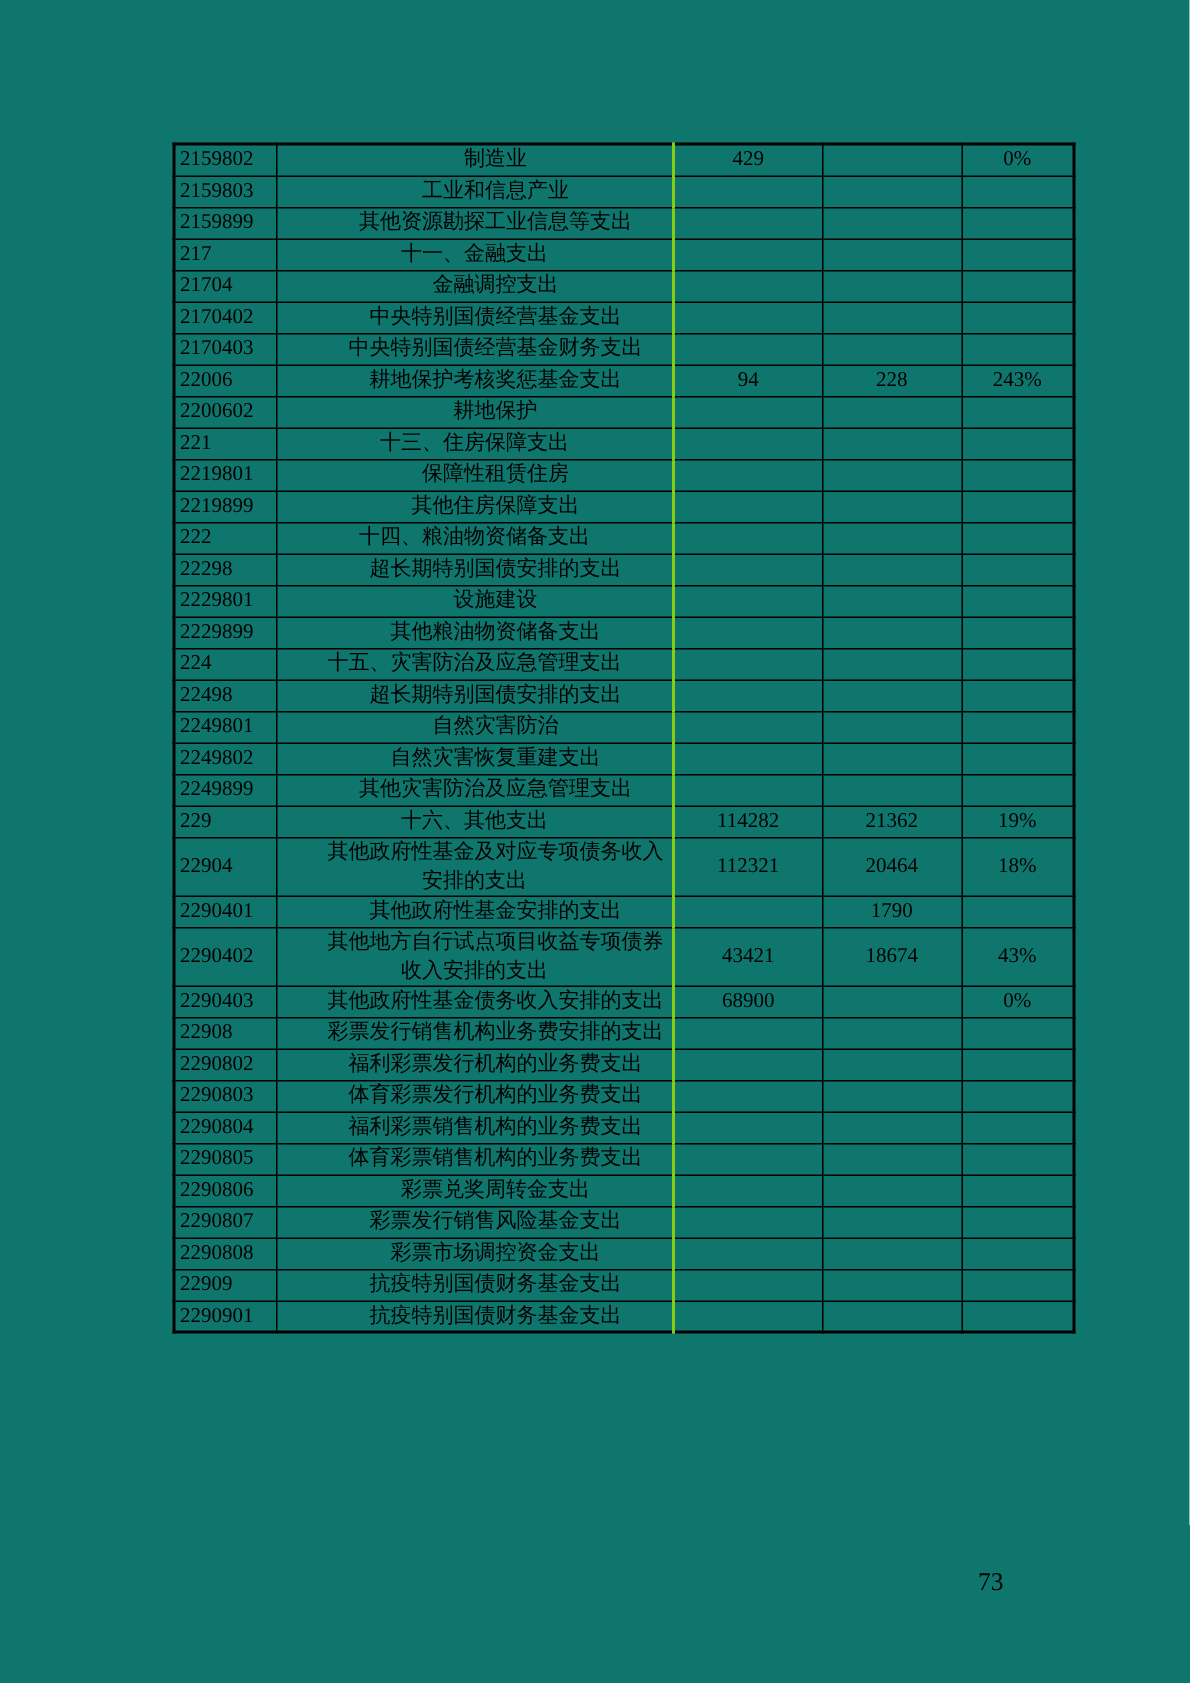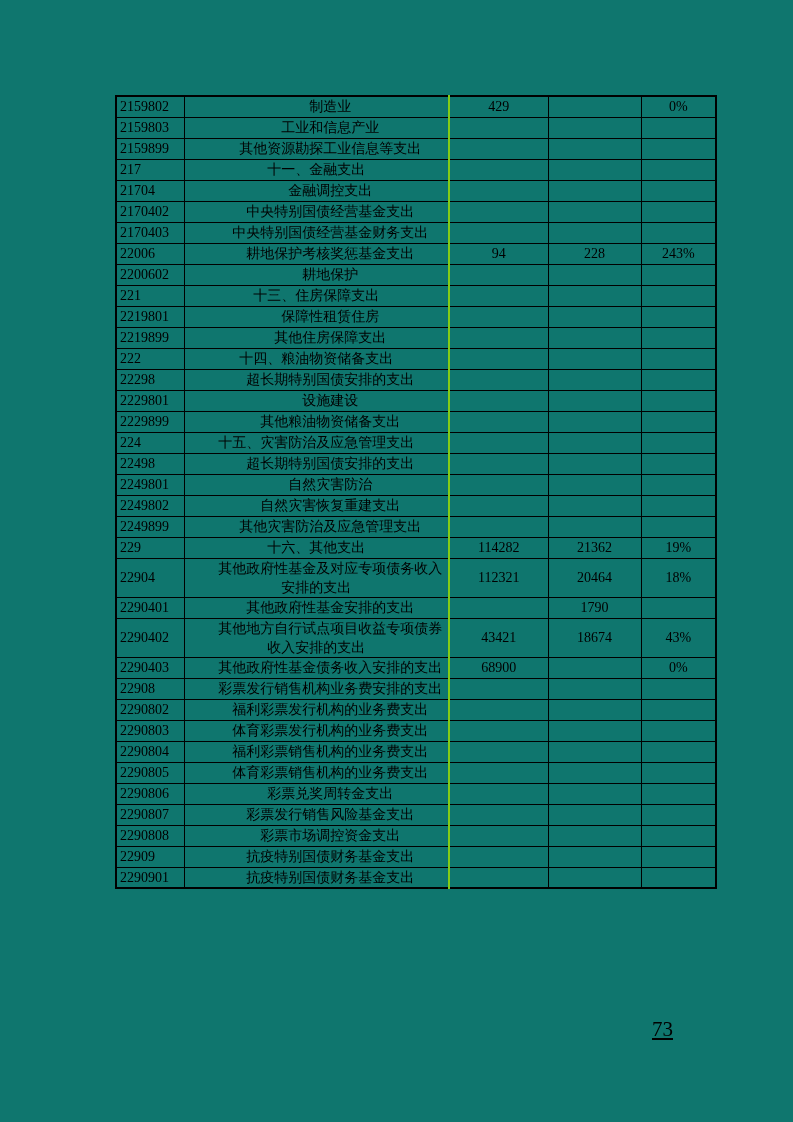--- a/index.html
+++ b/index.html
@@ -52,24 +52,23 @@
   td.td-num {
     text-align: center;
   }
   
   table.budget-table td:nth-child(3) {
     border-left: 2px solid #84cc16;
   }
   .page-number {
     position: absolute;
     left: 652px;
-    top: 1017px;
-    font-size: 21px;
+    top: 1043px;
+    font-size: 17px;
     line-height: 24px;
-    text-decoration: underline;
   }
 </style>
 </head>
 <body>
 
 <div class="page">
 
   <table class="budget-table">
     <colgroup>
       <col style="width:68px">

